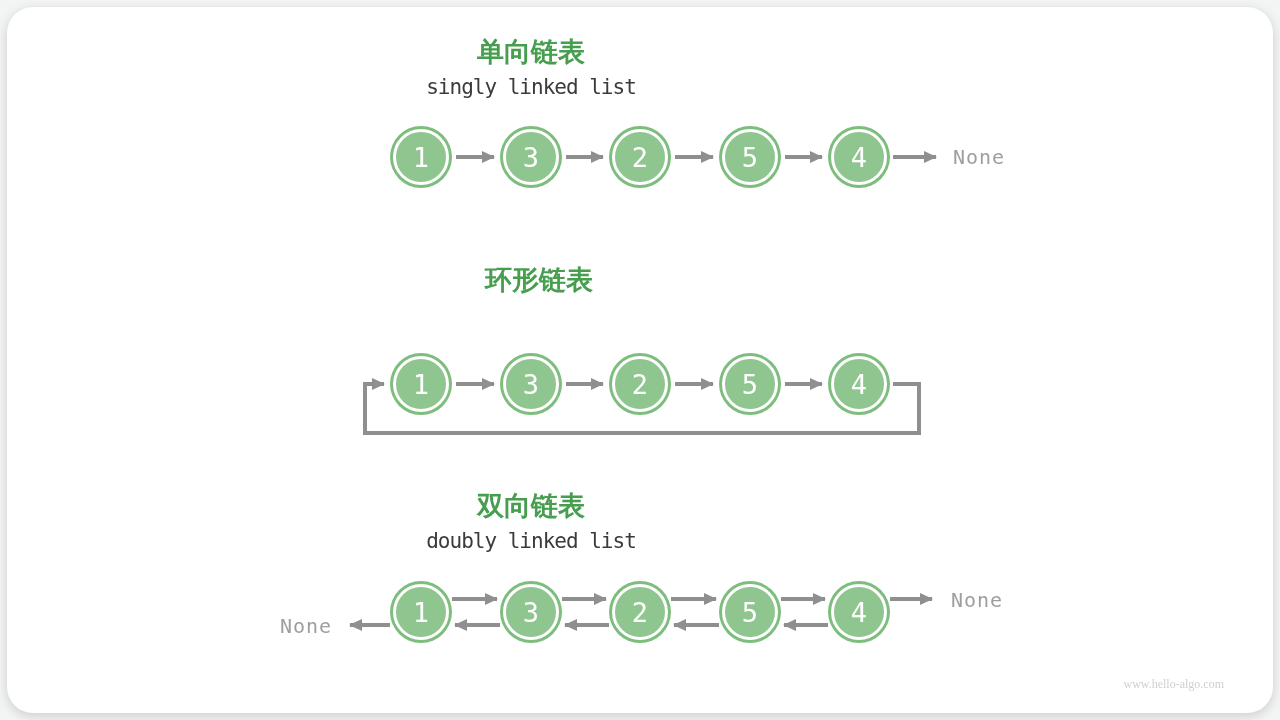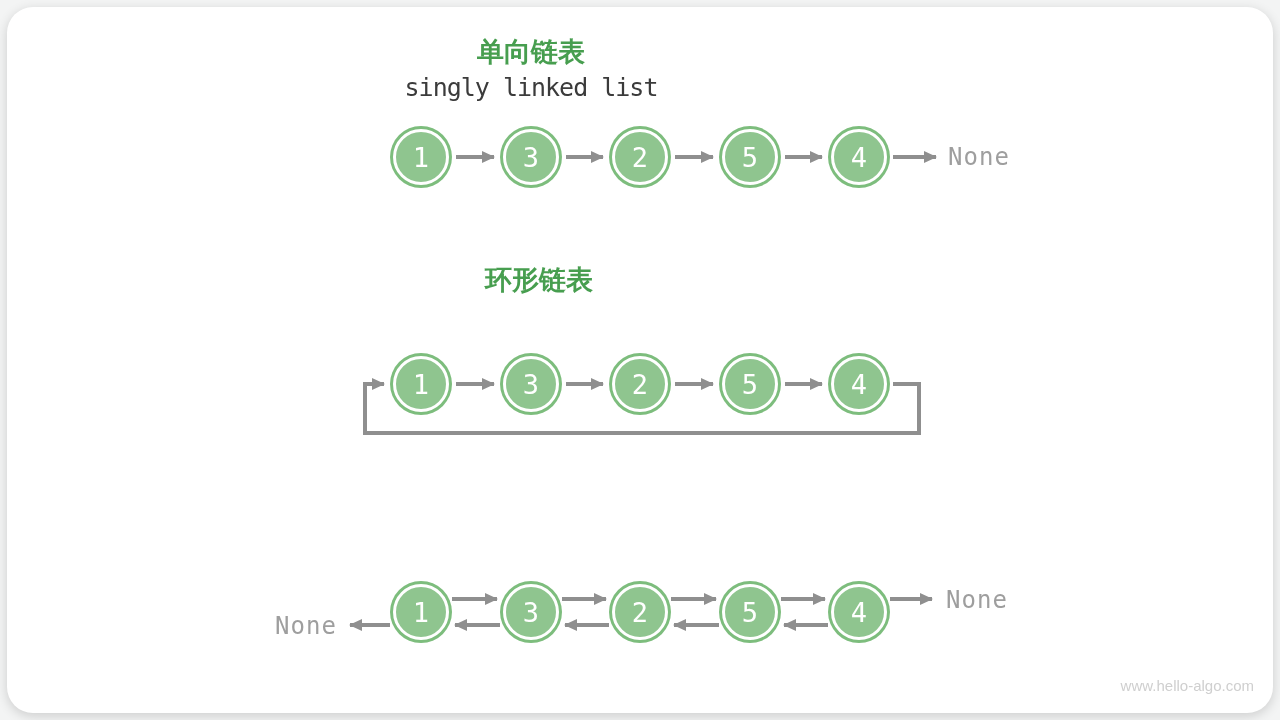--- a/index.html
+++ b/index.html
@@ -53,21 +53,21 @@
     transform: translate(-50%, -50%);
     font-size: 27px;
     font-weight: 700;
     color: var(--title-green);
     white-space: nowrap;
   }
   .title-en {
     position: absolute;
     transform: translate(-50%, -50%);
     font-family: "DejaVu Sans Mono", monospace;
-    font-size: 25px;
+    font-size: 21px;
     color: var(--subtitle-text);
     letter-spacing: -1px;
     white-space: nowrap;
   }
   .node {
     position: absolute;
     width: 56px; height: 56px;
     border-radius: 50%;
     background: var(--node-fill);
     border: 3px solid #ffffff;
@@ -77,31 +77,31 @@
     align-items: center;
     justify-content: center;
     color: var(--node-text);
     font-family: "DejaVu Sans Mono", monospace;
     font-size: 27px;
   }
   .none-label {
     position: absolute;
     transform: translate(-50%, -50%);
     font-family: "DejaVu Sans Mono", monospace;
-    font-size: 24px;
+    font-size: 20px;
     color: var(--none-text);
     letter-spacing: 1px;
     white-space: nowrap;
   }
   .watermark {
     position: absolute;
-    right: 26px;
+    right: 56px;
     top: 677px;
-    font-family: Liberation Sans, sans-serif;
-    font-size: 15px;
+    font-family: Liberation Serif, serif;
+    font-size: 12px;
     color: var(--watermark-text);
     white-space: nowrap;
   }
 </style>
 </head>
 <body>
 
 <div class="stage">
   <div class="card"></div>
 
@@ -155,20 +155,22 @@
 
   <div class="title-zh" style="left:531px; top:280px;margin-left:8px;">环形链表</div>
   <div id="nodes-circular">
       <div class="node" style="left: 421px; top: 384px;">1</div>
       <div class="node" style="left: 531px; top: 384px;">3</div>
       <div class="node" style="left: 640px; top: 384px;">2</div>
       <div class="node" style="left: 750px; top: 384px;">5</div>
       <div class="node" style="left: 859px; top: 384px;">4</div>
     </div>
 
+  <div class="title-zh" style="left:531px; top:506px;">双向链表</div>
+  <div class="title-en" style="left:531px; top:541px;">doubly linked list</div>
   <div id="nodes-doubly">
       <div class="node" style="left: 421px; top: 612px;">1</div>
       <div class="node" style="left: 531px; top: 612px;">3</div>
       <div class="node" style="left: 640px; top: 612px;">2</div>
       <div class="node" style="left: 750px; top: 612px;">5</div>
       <div class="node" style="left: 859px; top: 612px;">4</div>
     </div>
   <div class="none-label" style="left:306px; top:626px;">None</div>
   <div class="none-label" style="left:977px; top:600px;">None</div>
 

